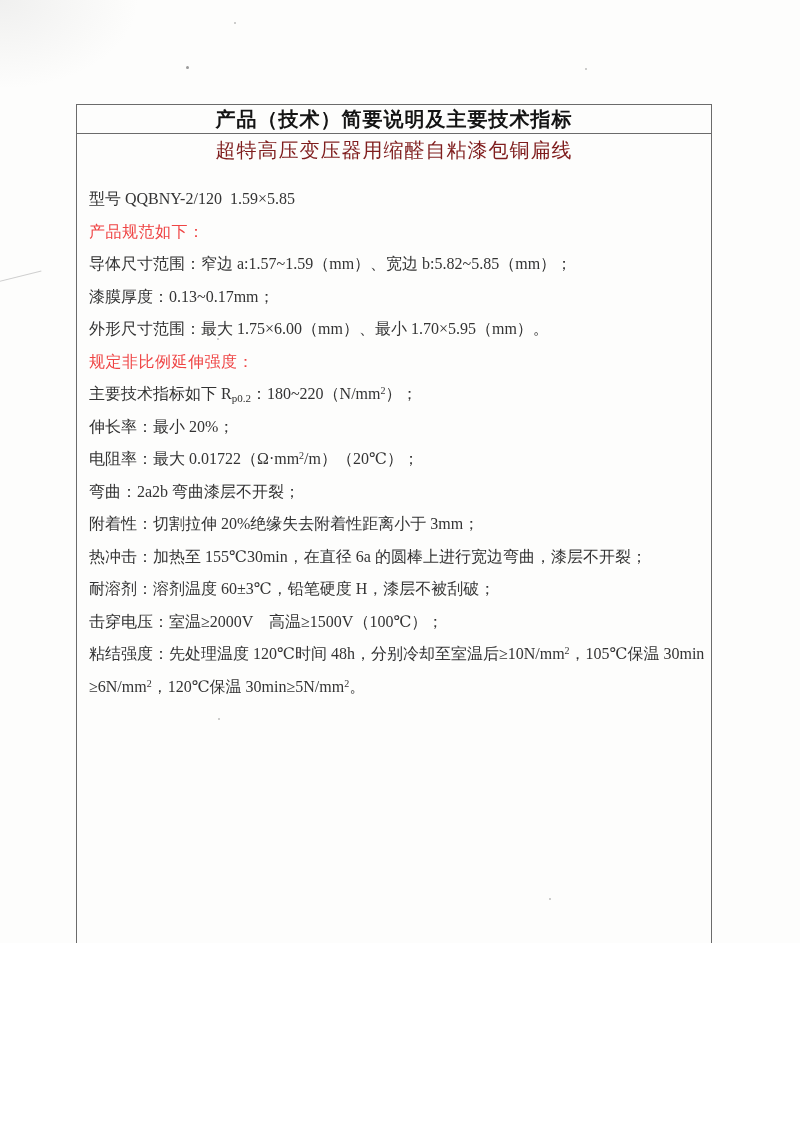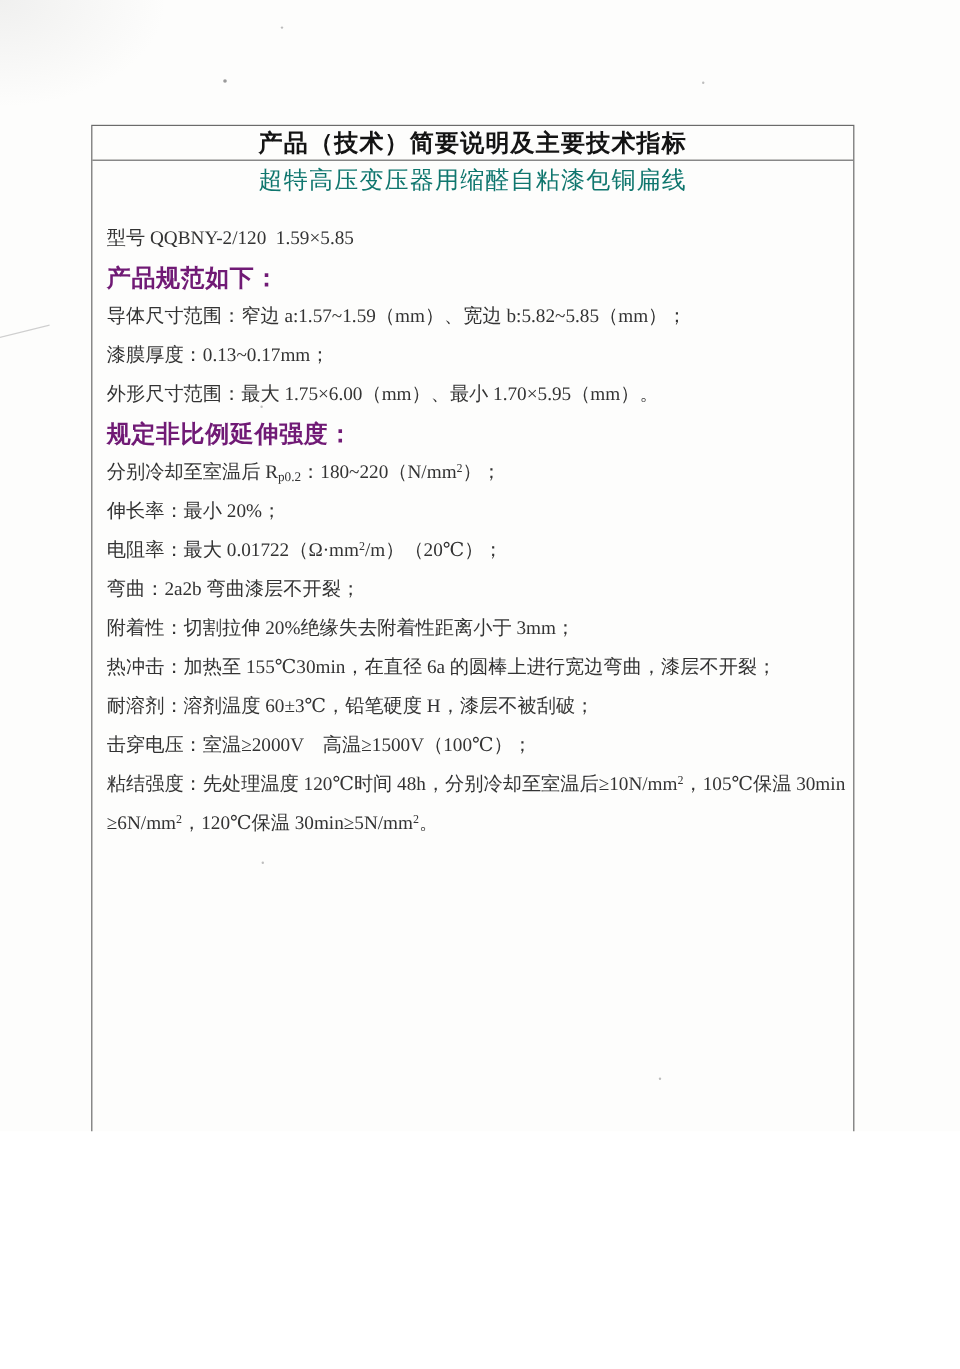--- a/index.html
+++ b/index.html
@@ -69,41 +69,41 @@
     font-weight: bold;
     font-size: 20px;
     letter-spacing: 1px;
     color: #141414;
     white-space: pre;
   }
   .subtitle {
     margin-top: 3px;
     text-align: center;
     font-size: 20px;
-    color: #0f766e;
+    color: #7f1d1d;
     letter-spacing: 1px;
     white-space: pre;
   }
   .lines {
     position: absolute;
     left: 12px;
     top: 78px;
     width: 616px;
     font-size: 16px;
     line-height: 32.5px;
     color: #333333;
   }
   .lines .line {
     white-space: pre-wrap;
   }
   .lines .line.heading {
-    font-weight: bold;
-    color: #701a75;
+    font-weight: normal;
+    color: #ef4444;
     font-family: "Liberation Sans", "DejaVu Sans", sans-serif;
-    font-size: 20px;
+    font-size: 16px;
     letter-spacing: 0.5px;
   }
   .lines sub {
     font-size: 11px;
     vertical-align: -3px;
     line-height: 0;
   }
   .lines sup {
     font-size: 10px;
     vertical-align: 5px;
@@ -132,21 +132,21 @@
       <span class="title-text">产品（技术）简要说明及主要技术指标</span>
     </div>
     <div class="subtitle">超特高压变压器用缩醛自粘漆包铜扁线</div>
     <div class="lines">
         <div class="line"><span>型号 QQBNY-2/120  1.59×5.85</span></div>
         <div class="line heading"><span>产品规范如下：</span></div>
         <div class="line"><span>导体尺寸范围：窄边 a:1.57~1.59（mm）、宽边 b:5.82~5.85（mm）；</span></div>
         <div class="line"><span>漆膜厚度：0.13~0.17mm；</span></div>
         <div class="line"><span>外形尺寸范围：最大 1.75×6.00（mm）、最小 1.70×5.95（mm）。</span></div>
         <div class="line heading"><span>规定非比例延伸强度：</span></div>
-        <div class="line"><span>分别冷却至室温后 R</span><sub>p0.2</sub><span>：180~220（N/mm</span><sup>2</sup><span>）；</span></div>
+        <div class="line"><span>主要技术指标如下 R</span><sub>p0.2</sub><span>：180~220（N/mm</span><sup>2</sup><span>）；</span></div>
         <div class="line"><span>伸长率：最小 20%；</span></div>
         <div class="line"><span>电阻率：最大 0.01722（Ω·mm</span><sup>2</sup><span>/m）（20℃）；</span></div>
         <div class="line"><span>弯曲：2a2b 弯曲漆层不开裂；</span></div>
         <div class="line"><span>附着性：切割拉伸 20%绝缘失去附着性距离小于 3mm；</span></div>
         <div class="line"><span>热冲击：加热至 155℃30min，在直径 6a 的圆棒上进行宽边弯曲，漆层不开裂；</span></div>
         <div class="line"><span>耐溶剂：溶剂温度 60±3℃，铅笔硬度 H，漆层不被刮破；</span></div>
         <div class="line"><span>击穿电压：室温≥2000V　高温≥1500V（100℃）；</span></div>
         <div class="line"><span>粘结强度：先处理温度 120℃时间 48h，分别冷却至室温后≥10N/mm</span><sup>2</sup><span>，105℃保温 30min ≥6N/mm</span><sup>2</sup><span>，120℃保温 30min≥5N/mm</span><sup>2</sup><span>。</span></div>
       </div>
   </div>

